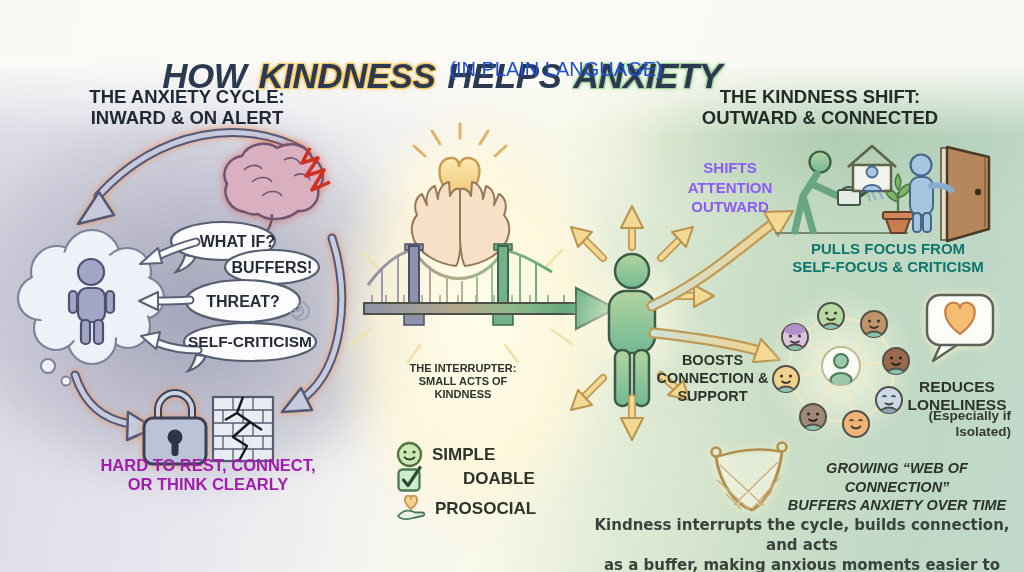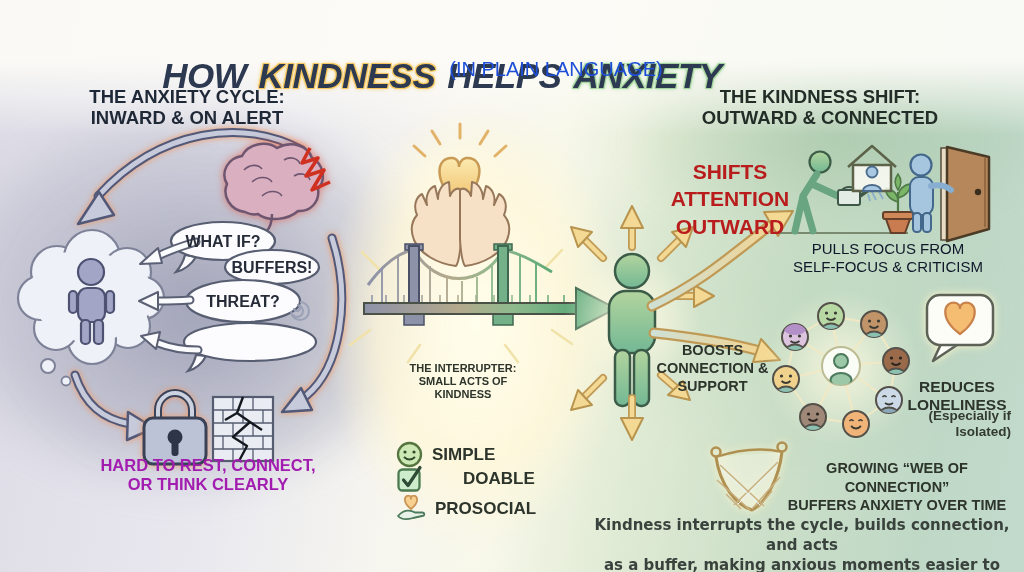--- a/index.html
+++ b/index.html
@@ -21,35 +21,35 @@
   svg.art{position:absolute;inset:0;width:1024px;height:572px;}
   .txt{position:absolute;white-space:pre-line;text-align:center;color:#262d3c;line-height:1.2;}
   .title{left:0;top:13px;width:884px;font-size:35px;font-weight:800;letter-spacing:-.5px;color:#2c3950;font-style:italic;}
   .title span{margin:0 6px;}
   .hl-yellow{text-shadow:0 0 2px #f6c85f,0 0 5px #f6c85f,1px 1px 0 #f6c85f,-1px -1px 0 #f6c85f,1px -1px 0 #f6c85f,-1px 1px 0 #f6c85f;}
   .hl-green{text-shadow:0 0 2px #a5d69e,0 0 5px #a5d69e,1px 1px 0 #a5d69e,-1px -1px 0 #a5d69e,1px -1px 0 #a5d69e,-1px 1px 0 #a5d69e;}
   .subtitle{left:0;top:57px;width:1024px;font-size:20px;font-weight:400;color:#1d4ed8;margin-left:44px;}
   .heading-left{left:62px;top:86px;width:250px;font-size:18.5px;font-weight:800;line-height:1.14;color:#1f2836;}
   .heading-right{left:682px;top:86px;width:276px;font-size:18.5px;font-weight:800;line-height:1.14;color:#212d26;}
   .bub{font-weight:700;color:#262b38;}
-  .b1{left:171px;top:232px;width:104px;font-size:16px;}
+  .b1{left:171px;top:232px;width:104px;font-size:16px;text-align:right;}
   .b2{left:224px;top:258px;width:96px;font-size:16px;}
   .b3{left:186px;top:292px;width:114px;font-size:16px;}
   .b4{left:184px;top:333px;width:132px;font-size:15.5px;}
   .caption-left{left:88px;top:456px;width:240px;font-size:16.5px;font-weight:700;color:#a21caf;line-height:1.18;}
   .interrupter-heading{left:368px;top:362px;width:190px;font-size:11px;font-weight:800;color:#2c342b;line-height:1.2;}
   .list-row{position:absolute;left:396px;display:flex;align-items:center;gap:9px;}
   .list-row .lbl{font-size:17px;font-weight:800;color:#2c342b;}
   .r1{top:441px;} .r2{top:465px;gap:40px;} .r3{top:495px;}
-  .shifts{left:666px;top:158px;width:128px;font-size:21px;font-weight:800;color:#b91c1c;line-height:1.3;}
-  .pulls{left:788px;top:240px;width:200px;font-size:15px;font-weight:400;color:#0f172a;line-height:1.22;}
-  .boosts{left:655px;top:342px;width:115px;font-size:14.5px;font-weight:800;color:#2c342b;line-height:1.24;}
+  .shifts{left:666px;top:158px;width:128px;font-size:15px;font-weight:800;color:#8b5cf6;line-height:1.3;}
+  .pulls{left:788px;top:240px;width:200px;font-size:15px;font-weight:700;color:#0f766e;line-height:1.22;}
+  .boosts{left:655px;top:352px;width:115px;font-size:14.5px;font-weight:800;color:#2c342b;line-height:1.24;}
   .reduces{left:903px;top:370px;width:108px;font-size:15.5px;font-weight:800;color:#2c342b;line-height:1.16;margin-top:8px;}
   .reduces-note{left:903px;top:408px;width:108px;font-size:13.5px;font-weight:700;color:#333a31;line-height:1.18;text-align:right;}
-  .web{left:784px;top:459px;width:226px;font-size:14.5px;font-weight:800;color:#2c342b;line-height:1.28;}
+  .web{left:784px;top:459px;width:226px;font-size:14.5px;font-weight:800;color:#2c342b;line-height:1.28;font-style:italic;}
   .footer-caption{left:582px;top:516px;width:440px;font-size:15px;font-weight:700;color:#39423c;line-height:1.33;font-family:"DejaVu Sans",sans-serif;}
   
   .arrow-outer{fill:none;stroke:#525878;stroke-width:9;stroke-linecap:round;}
   .arrow-inner{fill:none;stroke:#c6cada;stroke-width:5;stroke-linecap:round;}
   .arrow-head-gray{fill:#c6cada;stroke:#525878;stroke-width:2.5;stroke-linejoin:round;}
   .glow-orange{filter:drop-shadow(0 0 3px rgba(244,150,92,.9));}
   .glow-red{filter:drop-shadow(0 0 4px rgba(230,80,60,.65));}
   .soft-glow{filter:drop-shadow(0 0 4px rgba(255,245,200,.95));}
   .warrow-outer{fill:none;stroke:#5b6075;stroke-width:9;stroke-linecap:round;}
   .warrow-inner{fill:none;stroke:#fafbfd;stroke-width:5;stroke-linecap:round;}
@@ -415,20 +415,21 @@
   <div class="txt subtitle">(IN PLAIN LANGUAGE)</div>
 
   <div class="txt heading-right">THE KINDNESS SHIFT:
 OUTWARD &amp; CONNECTED</div>
   <div class="txt heading-left">THE ANXIETY CYCLE:
 INWARD &amp; ON ALERT</div>
 
   <div class="txt bub b1">WHAT IF?</div>
   <div class="txt bub b2">BUFFERS!</div>
   <div class="txt bub b3">THREAT?</div>
+  <div class="txt bub b4">SELF-CRITICISM</div>
 
   <div class="txt caption-left">HARD TO REST, CONNECT,
 OR THINK CLEARLY</div>
 
   <div class="txt interrupter-heading">THE INTERRUPTER:
 SMALL ACTS OF
 KINDNESS</div>
 
   <div class="list-row r1">
     <svg width="27" height="27" viewBox="0 0 27 27">

